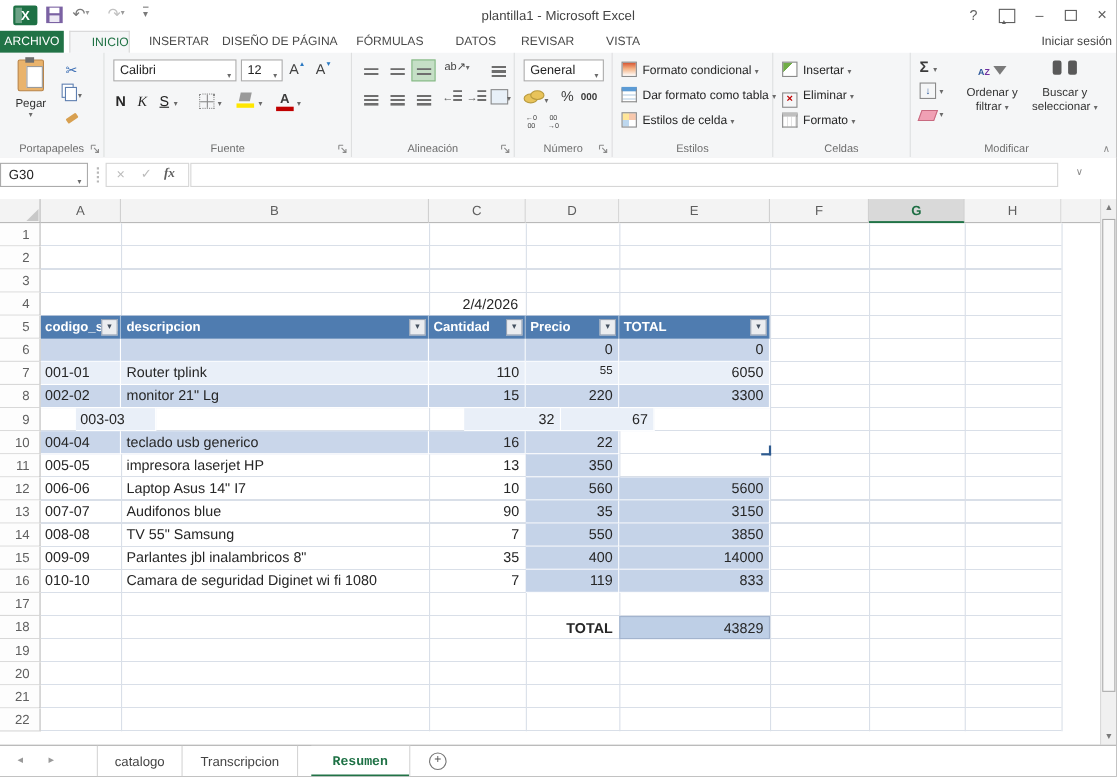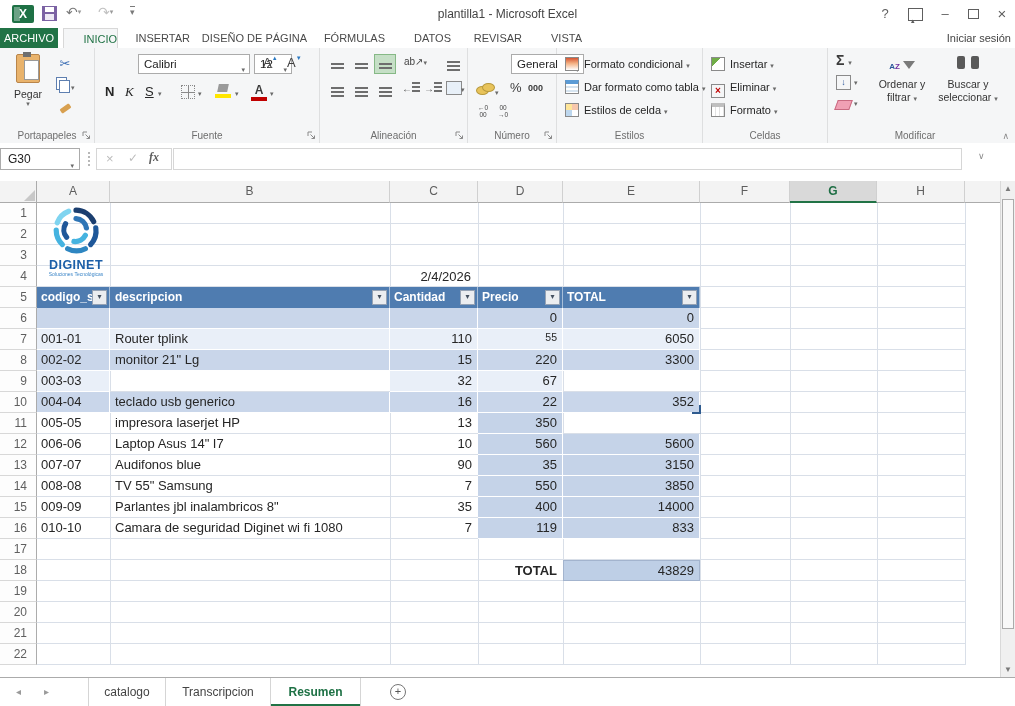--- a/index.html
+++ b/index.html
@@ -32,21 +32,21 @@
   .rtab.active{background:#F5F6F7;border:1px solid #D8D8D8;border-bottom:none;color:#217346;box-sizing:border-box;}
   .signin{position:absolute;right:4px;top:0;height:20px;line-height:20px;font-size:11px;color:#444;padding-left:28px;}
   
   #ribbon{position:absolute;top:48px;left:0;width:1015px;height:95px;background:#F5F6F7;border-bottom:1px solid #D5D5D5;box-sizing:content-box;}
   .rgroup{position:absolute;top:0;height:95px;border-right:1px solid #DEDFE0;box-sizing:border-box;}
   .glabel{position:absolute;bottom:2px;left:0;width:100%;text-align:center;font-size:10px;color:#6E6E6E;}
   .launcher{position:absolute;right:3px;bottom:3px;width:9px;height:9px;}
   .rtext{font-size:10.5px;color:#333;}
   .dd{font-size:7px;color:#6a6a6a;}
   .selbox{position:absolute;height:20px;background:#fff;border:1px solid #ABABAB;box-sizing:border-box;
-          font-size:11.5px;line-height:18px;padding-left:5px;color:#222;margin-left:35px;}
+          font-size:11.5px;line-height:18px;padding-left:5px;color:#222;}
   .selbox .dd{position:absolute;right:4px;top:6px;}
   .clipb{position:relative;width:22px;height:27px;background:#E9B36C;border:1px solid #B9854A;border-radius:2px;}
   .clipb::before{content:"";position:absolute;left:6px;top:-3px;width:8px;height:5px;background:#6e6e6e;}
   .clipb::after{content:"";position:absolute;left:7px;top:5px;width:13px;height:18px;background:#fff;border:1px solid #9a9a9a;}
   .minirow{position:absolute;width:30px;height:20px;text-align:center;line-height:20px;}
   .copyic{position:relative;display:inline-block;width:9px;height:11px;border:1px solid #5E7FB0;background:#fff;}
   .copyic::before{content:"";position:absolute;left:2px;top:2px;width:9px;height:11px;border:1px solid #5E7FB0;background:#fff;}
   .brushic{display:inline-block;width:11px;height:5px;background:#D8A050;transform:rotate(-35deg);border-radius:1px;}
   .bars{display:inline-block;width:13px;height:10px;background:repeating-linear-gradient(to bottom,#6E6E6E 0 2px,transparent 2px 4px);}
   .albtn{position:absolute;width:22px;height:20px;text-align:center;line-height:23px;}
@@ -320,36 +320,20 @@
     <div class="glines"></div>
     <div class="vline" style="left:73px;"></div>
     <div class="vline" style="left:353px;"></div>
     <div class="vline" style="left:441px;"></div>
     <div class="vline" style="left:526px;"></div>
     <div class="vline" style="left:663px;"></div>
     <div class="vline" style="left:753px;"></div>
     <div class="vline" style="left:840px;"></div>
     <div class="vline" style="left:928px;"></div>
 
-    <div class="logo">
-      <svg width="50" height="50" viewBox="0 0 48 48">
-        <g fill="none" stroke-linecap="round" stroke-width="5">
-          <path d="M24 5 A19 19 0 0 1 41 16" stroke="#1B3E6F"></path>
-          <path d="M43 22 A19 19 0 0 1 38 38" stroke="#1E5799"></path>
-          <path d="M33 42 A19 19 0 0 1 16 42" stroke="#2E86C1"></path>
-          <path d="M11 38 A19 19 0 0 1 5 24" stroke="#45B3E0"></path>
-          <path d="M6 17 A19 19 0 0 1 17 6" stroke="#7FD4F0"></path>
-          <path d="M24 13 A11 11 0 0 1 34 22" stroke="#2E75B6"></path>
-          <path d="M33 29 A11 11 0 0 1 22 35" stroke="#45B3E0"></path>
-          <path d="M15 31 A11 11 0 0 1 14 18" stroke="#1E5799"></path>
-        </g>
-      </svg>
-      <div class="brand">DIGINET</div>
-      <div class="tagline">Soluciones Tecnológicas</div>
-    </div>
 
     <div class="rpt-date">2/4/2026</div>
 
     <div class="trow thead" style="top:84px;">
       <div class="tc ca"><span>codigo_sku</span><span class="filterbtn">▾</span></div>
       <div class="tc cb"><span>descripcion</span><span class="filterbtn">▾</span></div>
       <div class="tc cc" style="text-align:left;padding-left:4px;"><span>Cantidad</span><span class="filterbtn">▾</span></div>
       <div class="tc cd" style="text-align:left;padding-left:4px;"><span>Precio</span><span class="filterbtn">▾</span></div>
       <div class="tc ce" style="text-align:left;padding-left:4px;"><span>TOTAL</span><span class="filterbtn">▾</span></div>
     </div>
@@ -368,31 +352,30 @@
       <div class="tc cd sm">55</div>
       <div class="tc ce">6050</div>
     </div>
     <div class="trow band" style="top:147px;">
       <div class="tc ca">002-02</div>
       <div class="tc cb">monitor 21" Lg</div>
       <div class="tc cc">15</div>
       <div class="tc cd">220</div>
       <div class="tc ce">3300</div>
     </div>
-    <div class="trow light" style="top:168px;">
+    <div class="trow light" style="top:168px;margin-left:32px;">
       <div class="tc ca">003-03</div>
       <div class="tc cc">32</div>
       <div class="tc cd">67</div>
     </div>
     <div class="trow band" style="top:189px;">
       <div class="tc ca">004-04</div>
       <div class="tc cb">teclado usb generico</div>
       <div class="tc cc">16</div>
       <div class="tc cd">22</div>
-      <div class="tc ce">352</div>
     </div>
     <div class="handle"></div>
     <div class="trow plain" style="top:210px;">
       <div class="tc ca">005-05</div>
       <div class="tc cb">impresora laserjet HP</div>
       <div class="tc cc">13</div>
       <div class="tc cd">350</div>
     </div>
     <div class="trow plain" style="top:231px;">
       <div class="tc ca">006-06</div>
@@ -438,18 +421,18 @@
     <div class="sarrow" style="top:3px;">▲</div>
     <div class="vthumb"></div>
     <div class="sarrow" style="bottom:3px;">▼</div>
   </div>
 
   <div id="tabbar">
     <span class="navarr" style="left:16px;">◂</span>
     <span class="navarr" style="left:44px;">▸</span>
     <div class="stab" style="left:88px;width:78px;border-left:1px solid #D5D5D5;">catalogo</div>
     <div class="stab" style="left:166px;width:105px;">Transcripcion</div>
-    <div class="stab active" style="left:271px;width:90px;">Resumen</div>
+    <div class="stab active" style="left:283px;width:90px;font-family:Liberation Mono, monospace;">Resumen</div>
     <div class="plus" style="left:390px;">+</div>
 
   </div>
 
 </div>
 
 </body></html>

